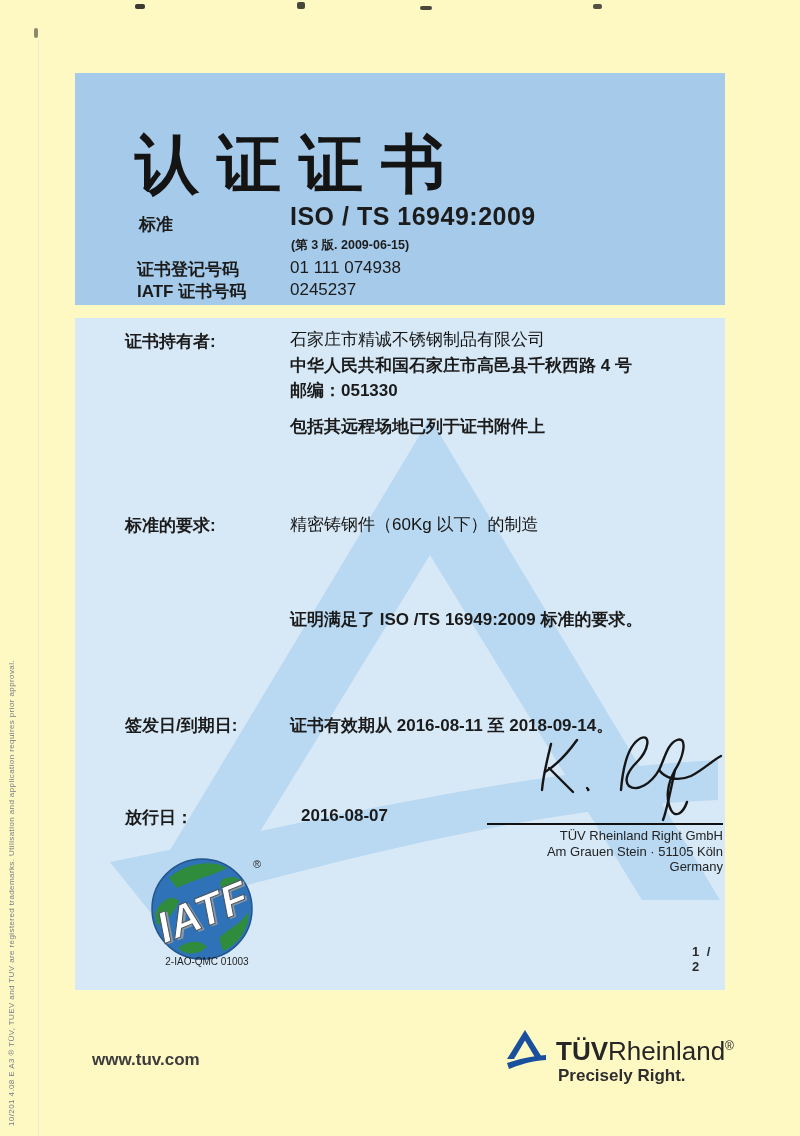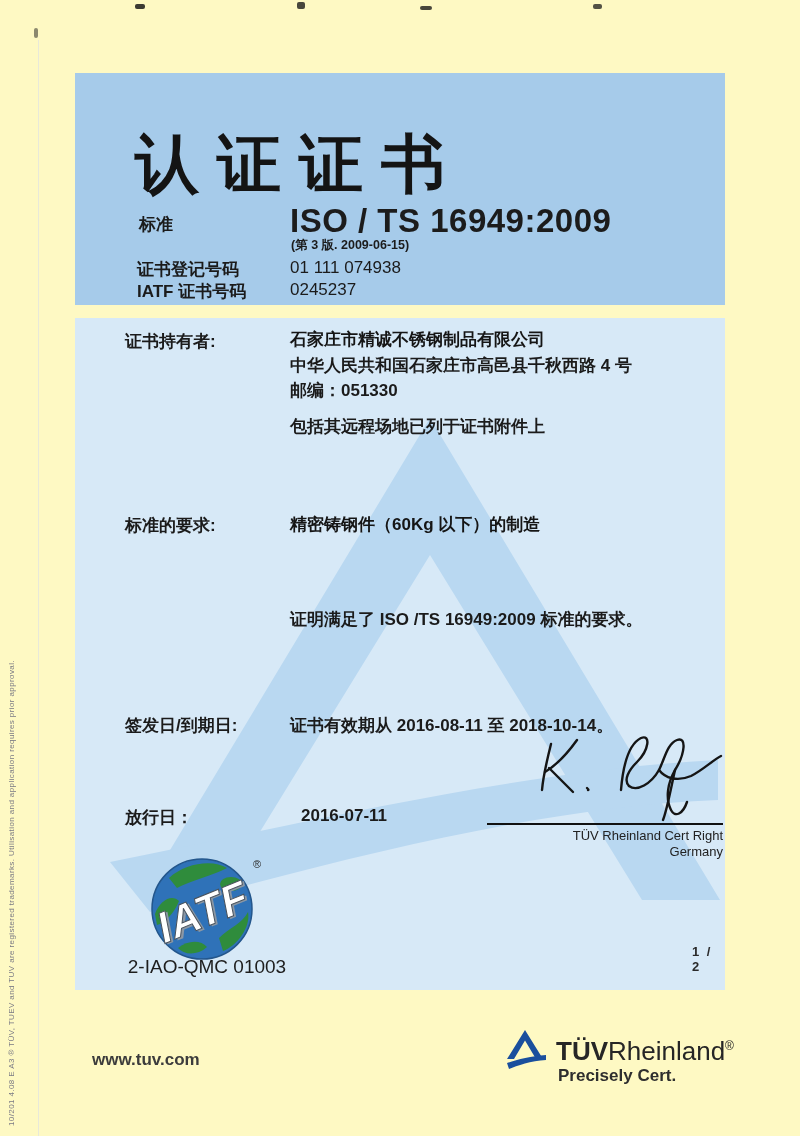--- a/index.html
+++ b/index.html
@@ -18,26 +18,26 @@
     font-size:8px; color:#7a7a84; letter-spacing:.4px; white-space:nowrap;
   }
   
   .panel-top { position:absolute; left:75px; top:73px; width:650px; height:232px; background:#a6cbea; }
   .panel-main { position:absolute; left:75px; top:318px; width:650px; height:672px; background:#d7e9f7; overflow:hidden; }
   .watermark { position:absolute; left:0; top:0; }
   .abs { position:absolute; }
   .cert-title { font-size:64px; font-weight:bold; letter-spacing:18px; color:#141414; }
   .lbl  { font-size:17px; font-weight:600; color:#1b1b1b; }
   .val  { font-size:17px; color:#1b1b1b; }
-  .val-b{ font-size:17px; font-weight:700; color:#151515; }
-  .std-val { font-size:33px; font-weight:bold; letter-spacing:.5px; }
+  .val-b{ font-size:17px; font-weight:400; color:#151515; }
+  .std-val { font-size:25px; font-weight:bold; letter-spacing:.5px; }
   .std-ed  { font-size:12.5px; font-weight:bold; }
   .sig-line { position:absolute; background:#111; height:2px; }
   .org-block { position:absolute; text-align:right; font-size:13px; line-height:15.5px; color:#222; }
-  .iatf-code { font-size:19px; color:#1e1e1e; text-align:center; }
+  .iatf-code { font-size:10px; color:#1e1e1e; text-align:center; }
   .page-num { font-size:13px; font-weight:700; letter-spacing:2px; color:#2a2a2a;margin-left:24px; }
   .website { font-size:17px; color:#3c3c3c;font-weight:bold; }
   .brand { font-size:26px; color:#262626; white-space:nowrap; }
   .brand b { font-weight:bold; }
   .brand sup { font-size:12px; }
   .tagline { font-size:17px; font-weight:600; color:#2e2e2e; }
 </style>
 </head>
 <body>
 
@@ -78,43 +78,44 @@
     <div class="abs val" style="left:215px;top:36px;font-weight:600">中华人民共和国石家庄市高邑县千秋西路 4 号</div>
     <div class="abs val" style="left:215px;top:61px;font-weight:600">邮编：051330</div>
     <div class="abs val" style="left:215px;top:97px;font-weight:600">包括其远程场地已列于证书附件上</div>
 
     <div class="abs lbl" style="left:50px;top:196px">标准的要求:</div>
     <div class="abs val-b" style="left:215px;top:195px">精密铸钢件（60Kg 以下）的制造</div>
 
     <div class="abs val" style="left:215px;top:290px;font-weight:600">证明满足了 ISO /TS 16949:2009 标准的要求。</div>
 
     <div class="abs lbl" style="left:50px;top:396px">签发日/到期日:</div>
-    <div class="abs val" style="left:215px;top:396px;font-weight:600">证书有效期从 2016-08-11 至 2018-10-14。</div>
+    <div class="abs val" style="left:215px;top:396px;font-weight:600">证书有效期从 2016-08-11 至 2018-09-14。</div>
 
     <svg class="abs" style="left:450px;top:408px" width="210" height="100" viewBox="0 0 210 100">
       <g fill="none" stroke="#151515" stroke-width="2.4" stroke-linecap="round">
         <path d="M26,18 C22,34 18,52 17,64"></path>
         <path d="M52,14 C42,28 30,40 20,46"></path>
         <path d="M24,42 C32,50 40,58 48,66"></path>
         <path d="M62,62 C63,63 64,64 63,64"></path>
         <path d="M96,64 C98,40 104,18 116,12 C126,8 124,24 112,36 C104,44 98,54 104,60"></path>
         <path d="M104,60 C112,66 126,58 134,44 C140,32 142,18 152,14 C162,10 160,28 150,44 C143,56 140,72 146,84 C150,92 158,88 162,76"></path>
         <path d="M134,44 C140,52 152,56 166,50 C178,44 188,34 196,30"></path>
         <path d="M150,44 C146,62 142,84 138,94"></path>
       </g>
     </svg>
 
     <div class="sig-line" style="left:412px;top:505px;width:236px"></div>
     <div class="org-block" style="left:360px;top:510px;width:288px">
-      <div>TÜV Rheinland Cert Right</div>
+      <div>TÜV Rheinland Right GmbH</div>
+      <div>Am Grauen Stein · 51105 Köln</div>
       <div>Germany</div>
     </div>
 
     <div class="abs lbl" style="left:50px;top:488px">放行日：</div>
-    <div class="abs val" style="left:226px;top:488px;font-weight:600">2016-07-11</div>
+    <div class="abs val" style="left:226px;top:488px;font-weight:600">2016-08-07</div>
 
     <svg class="abs" style="left:72px;top:534px" width="120" height="112" viewBox="0 0 120 112">
       <circle cx="55" cy="57" r="50" fill="#2f72b8" stroke="#23568c" stroke-width="1.5"></circle>
       <path d="M22,26 C38,11 66,7 80,16 C68,23 42,29 30,36 Z" fill="#2f8c3c"></path>
       <path d="M8,62 C13,48 25,42 32,49 C27,62 17,71 10,73 Z" fill="#2f8c3c"></path>
       <path d="M72,86 C82,76 96,71 101,60 C104,75 90,94 76,99 Z" fill="#2f8c3c"></path>
       <path d="M31,96 C41,88 54,88 60,95 C50,104 37,103 31,96 Z" fill="#2f8c3c"></path>
       <ellipse cx="84" cy="32" rx="11" ry="7" fill="#2f8c3c"></ellipse>
       <g transform="rotate(-22 55 57)">
         <text x="9" y="77" font-size="44" font-weight="bold" font-style="italic" font-family="Liberation Sans, sans-serif" fill="#8a97a5">IATF</text>
@@ -127,15 +128,15 @@
     <div class="abs page-num" style="left:593px;top:626px">1 / 2</div>
   </div>
 
   <div class="abs website" style="left:92px;top:1050px">www.tuv.com</div>
 
   <svg class="abs" style="left:505px;top:1028px" width="42" height="46" viewBox="0 0 42 46">
     <path d="M20,2 L2,31 L9,31 L20,12.5 L31,31 L38,31 Z" fill="#1a4f9d"></path>
     <path d="M2,35 C12,31.5 26,28 41,27 L41,32 C26,33 12,37.5 4,41 Z" fill="#1a4f9d"></path>
   </svg>
   <div class="abs brand" style="left:556px;top:1036px"><b>TÜV</b><span>Rheinland</span><sup>®</sup></div>
-  <div class="abs tagline" style="left:558px;top:1066px">Precisely Cert.</div>
+  <div class="abs tagline" style="left:558px;top:1066px">Precisely Right.</div>
 
 </div>
 
 </body></html>

